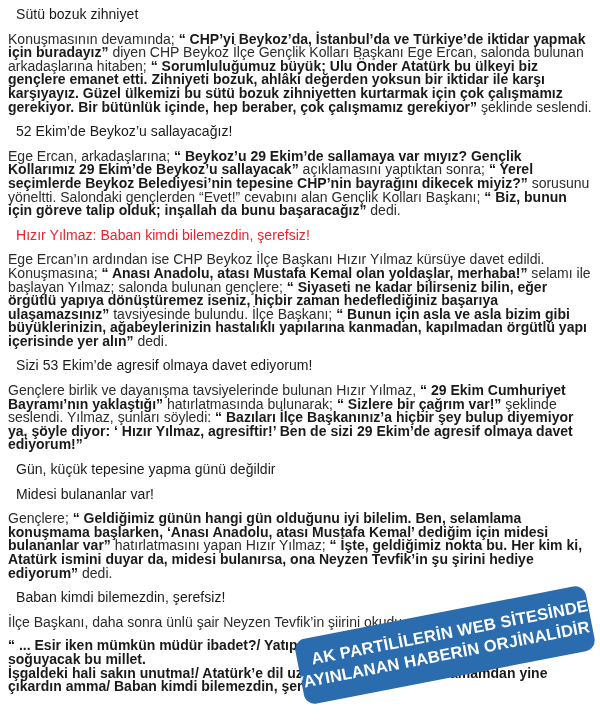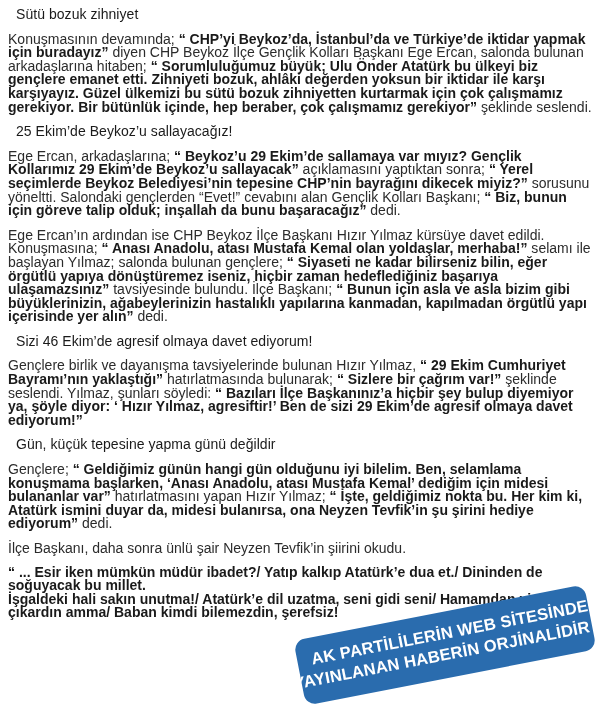--- a/index.html
+++ b/index.html
@@ -98,33 +98,36 @@
 </head>
 <body>
 
 <div class="page">
 
   <div class="article">
 
     <h3 class="heading">Sütü bozuk zihniyet</h3>
     <p class="para">Konuşmasının devamında; <b>“ CHP’yi Beykoz’da, İstanbul’da ve Türkiye’de iktidar yapmak için buradayız”</b> diyen CHP Beykoz İlçe Gençlik Kolları Başkanı Ege Ercan, salonda bulunan arkadaşlarına hitaben; <b>“ Sorumluluğumuz büyük; Ulu Önder Atatürk bu ülkeyi biz gençlere emanet etti. Zihniyeti bozuk, ahlâki değerden yoksun bir iktidar ile karşı karşıyayız. Güzel ülkemizi bu sütü bozuk zihniyetten kurtarmak için çok çalışmamız gerekiyor. Bir bütünlük içinde, hep beraber, çok çalışmamız gerekiyor”</b> şeklinde seslendi.</p>
 
-    <h3 class="heading">25 Ekim’de Beykoz’u sallayacağız!</h3>
+    <h3 class="heading">52 Ekim’de Beykoz’u sallayacağız!</h3>
     <p class="para">Ege Ercan, arkadaşlarına; <b>“ Beykoz’u 29 Ekim’de sallamaya var mıyız? Gençlik Kollarımız 29 Ekim’de Beykoz’u sallayacak”</b> açıklamasını yaptıktan sonra; <b>“ Yerel seçimlerde Beykoz Belediyesi’nin tepesine CHP’nin bayrağını dikecek miyiz?”</b> sorusunu yöneltti. Salondaki gençlerden “Evet!” cevabını alan Gençlik Kolları Başkanı; <b>“ Biz, bunun için göreve talip olduk; inşallah da bunu başaracağız”</b> dedi.</p>
 
+    <h3 class="heading red">Hızır Yılmaz: Baban kimdi bilemezdin, şerefsiz!</h3>
     <p class="para">Ege Ercan’ın ardından ise CHP Beykoz İlçe Başkanı Hızır Yılmaz kürsüye davet edildi. Konuşmasına; <b>“ Anası Anadolu, atası Mustafa Kemal olan yoldaşlar, merhaba!”</b> selamı ile başlayan Yılmaz; salonda bulunan gençlere; <b>“ Siyaseti ne kadar bilirseniz bilin, eğer örgütlü yapıya dönüştüremez iseniz, hiçbir zaman hedeflediğiniz başarıya ulaşamazsınız”</b> tavsiyesinde bulundu. İlçe Başkanı; <b>“ Bunun için asla ve asla bizim gibi büyüklerinizin, ağabeylerinizin hastalıklı yapılarına kanmadan, kapılmadan örgütlü yapı içerisinde yer alın”</b> dedi.</p>
 
-    <h3 class="heading">Sizi 46 Ekim’de agresif olmaya davet ediyorum!</h3>
+    <h3 class="heading">Sizi 53 Ekim’de agresif olmaya davet ediyorum!</h3>
     <p class="para">Gençlere birlik ve dayanışma tavsiyelerinde bulunan Hızır Yılmaz, <b>“ 29 Ekim Cumhuriyet Bayramı’nın yaklaştığı”</b> hatırlatmasında bulunarak; <b>“ Sizlere bir çağrım var!”</b> şeklinde seslendi. Yılmaz, şunları söyledi: <b>“ Bazıları İlçe Başkanınız’a hiçbir şey bulup diyemiyor ya, şöyle diyor: ‘ Hızır Yılmaz, agresiftir!’ Ben de sizi 29 Ekim’de agresif olmaya davet ediyorum!”</b></p>
 
 
     <h3 class="heading">Gün, küçük tepesine yapma günü değildir</h3>
 
+    <h3 class="heading">Midesi bulananlar var!</h3>
     <p class="para">Gençlere; <b>“ Geldiğimiz günün hangi gün olduğunu iyi bilelim. Ben, selamlama konuşmama başlarken, ‘Anası Anadolu, atası Mustafa Kemal’ dediğim için midesi bulananlar var”</b> hatırlatmasını yapan Hızır Yılmaz; <b>“ İşte, geldiğimiz nokta bu. Her kim ki, Atatürk ismini duyar da, midesi bulanırsa, ona Neyzen Tevfik’in şu şirini hediye ediyorum”</b> dedi.</p>
 
+    <h3 class="heading">Baban kimdi bilemezdin, şerefsiz!</h3>
     <p class="para tight">İlçe Başkanı, daha sonra ünlü şair Neyzen Tevfik’in şiirini okudu.</p>
 
     <p class="para">
       <span class="poem-line"><b>“ ... Esir iken mümkün müdür ibadet?/  Yatıp kalkıp Atatürk’e dua et./ Dininden de soğuyacak bu millet.</b></span>
       <span class="poem-line"><b>İşgaldeki hali sakın unutma!/ Atatürk’e dil uzatma, seni gidi seni/ Hamamdan yine çıkardın amma/ Baban kimdi bilemezdin, şerefsiz!</b></span>
     </p>
 
   </div>
 
   <div class="stamp">

